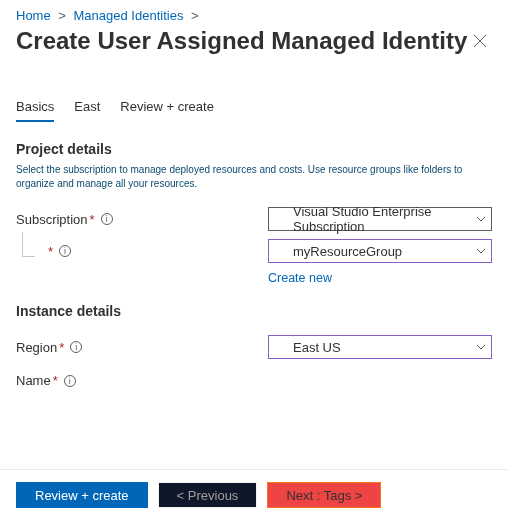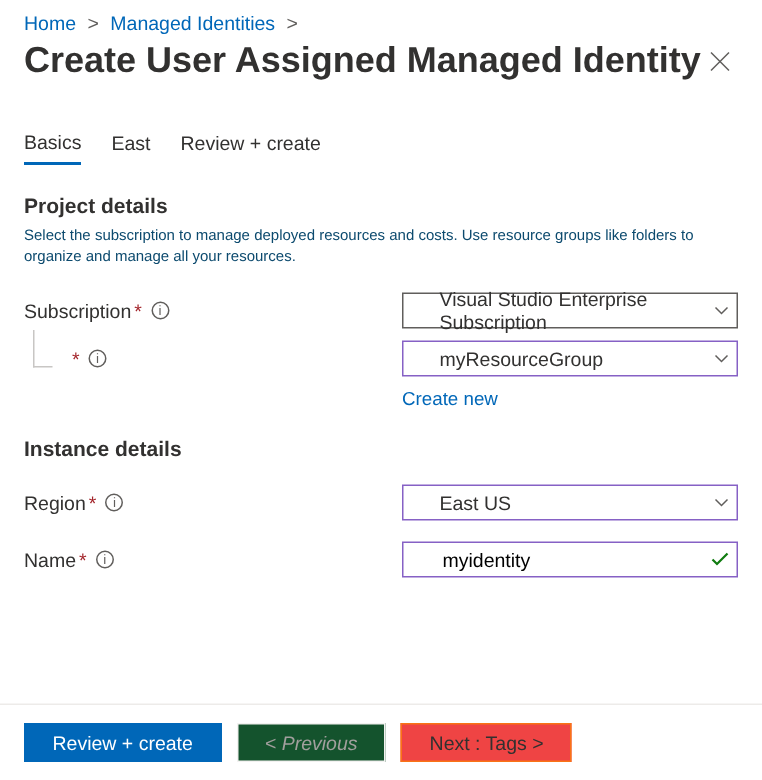--- a/index.html
+++ b/index.html
@@ -22,39 +22,38 @@
   .breadcrumb {
     font-size: 13px;
     margin-bottom: 4px;
   }
   .breadcrumb a { color: #0067b8; text-decoration: none; }
   .breadcrumb .sep { color: #605e5c; margin: 0 4px; }
   .title-row {
     display: flex;
     align-items: center;
     justify-content: space-between;
-    margin-bottom: 26px;
+    margin-bottom: 38px;
   }
   .title {
     font-size: 24px;
     font-weight: 600;
     color: #323130;
   }
   .close-btn {
     width: 24px; height: 24px;
     display: flex; align-items: center; justify-content: center;
     cursor: pointer;
     color: #605e5c;
   }
   .tabs {
     display: flex;
     gap: 20px;
     border-bottom: 1px solid transparent;
     margin-bottom: 18px;
-    align-items: center;
   }
   .tab {
     padding: 6px 0;
     cursor: pointer;
     font-size: 13px;
     color: #323130;
   }
   .tab.active {
     border-bottom: 2px solid #0067b8;
     font-weight: 400;
@@ -172,25 +171,24 @@
     border: 1px solid transparent;
     display: flex;
     align-items: center;
   }
   .btn-primary {
     background: #0067b8;
     color: #fff;
     border-color: #0067b8;
   }
   .btn-disabled {
-    background: #14532d;
+    background: #0f172a;
     color: #a19f9d;
     border-color: #f3f2f1;
     cursor: default;
-    font-style: italic;
   }
   .btn-default {
     background: #ef4444;
     color: #323130;
     border: 1px solid #f97316;
   }
 </style>
 </head>
 <body>
 
@@ -275,28 +273,20 @@
   </div>
 
   <div style="height:6px"></div>
 
   <div class="field-row">
     <div class="field-label">
       <span>Name</span>
         <span class="req">*</span>
       <span class="info-icon">i</span>
     </div>
-    <div class="field-control">
-      <div class="text-box highlight">
-        <input type="text" value="myidentity" style="">
-      </div>
-      <svg class="check-icon" width="12" height="10" viewBox="0 0 12 10">
-          <path d="M1 5 L4 8 L11 1" stroke="#107c10" stroke-width="1.5" fill="none"></path>
-        </svg>
-    </div>
   </div>
 
 </div>
 
 <div class="footer">
   <button class="btn btn-primary">Review + create</button>
   <button class="btn btn-disabled">&lt; Previous</button>
   <button class="btn btn-default">Next : Tags &gt;</button>
 </div>
 

